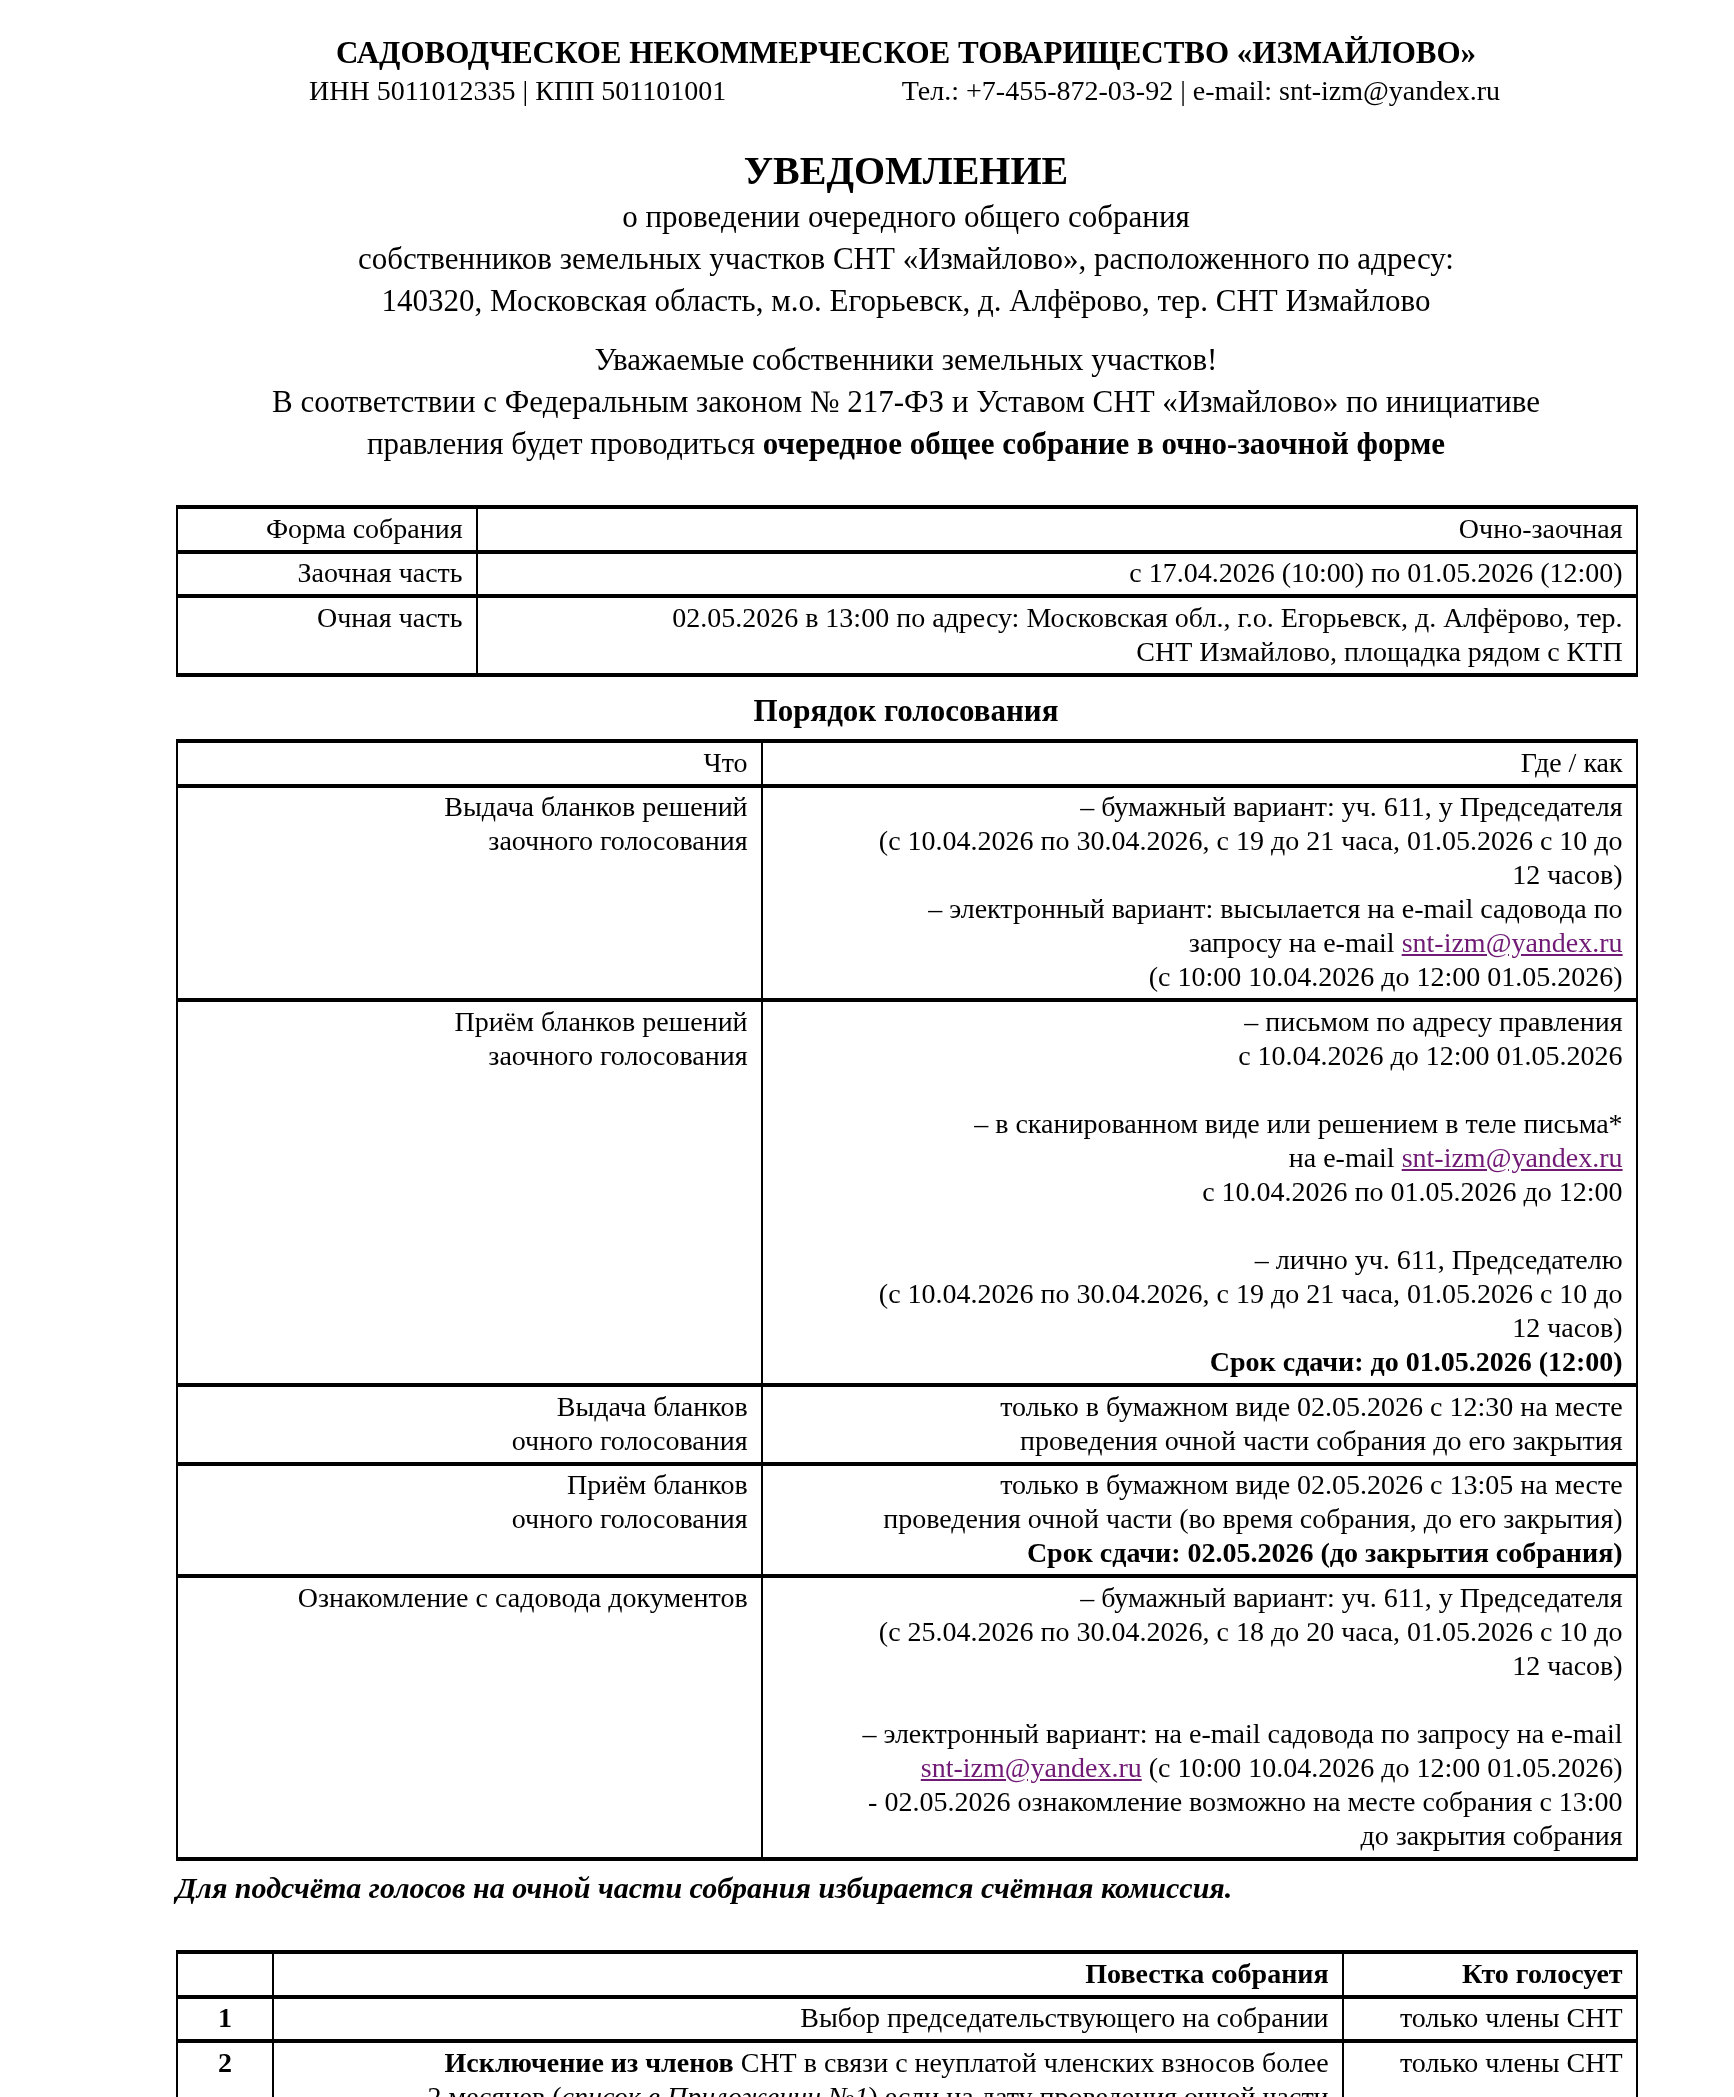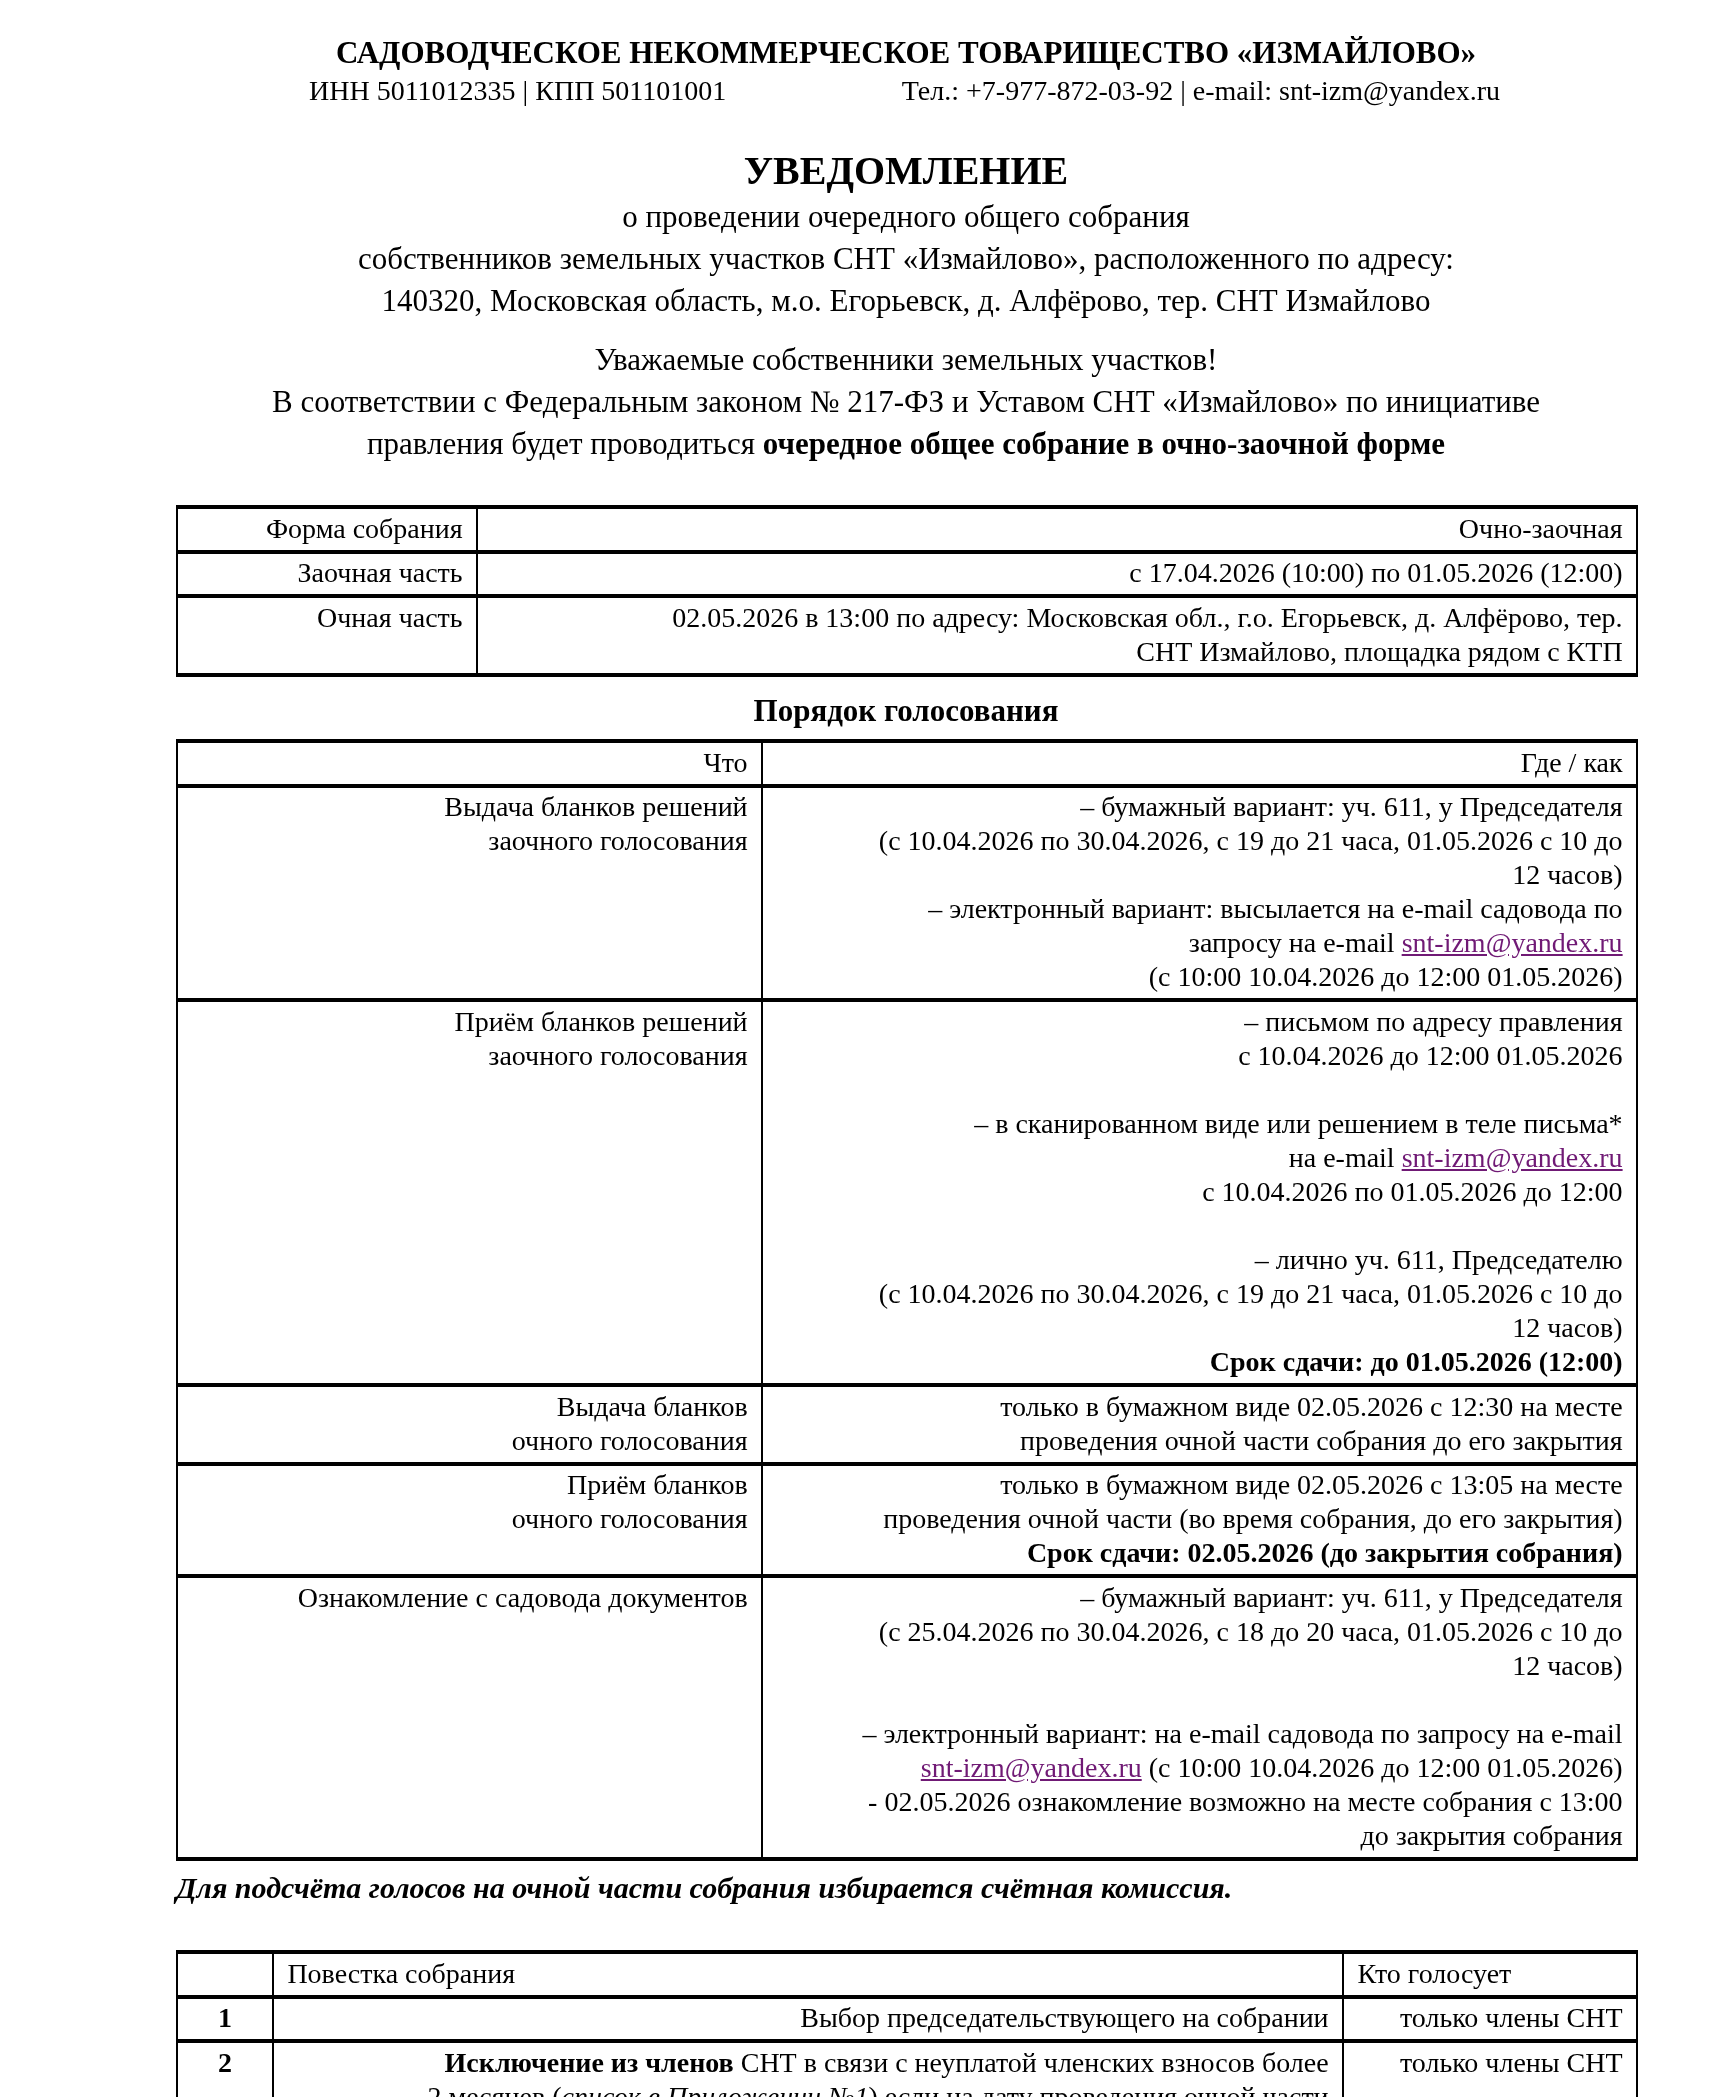--- a/index.html
+++ b/index.html
@@ -28,33 +28,33 @@
   .meeting-table{position:absolute;left:176px;top:505px;width:1460px;}
   .voting-table{position:absolute;left:176px;top:739px;width:1460px;}
   .voting-table .hdr td{font-weight:normal;}
   .proc-heading{position:absolute;left:176px;right:98px;top:691px;text-align:center;
                 font-weight:bold;font-size:31px;line-height:40px;}
 
   .counting-note{position:absolute;left:176px;top:1868px;font-size:30px;line-height:39px;
                  font-weight:bold;font-style:italic;white-space:nowrap;}
 
   .agenda-table{position:absolute;left:176px;top:1950px;width:1460px;}
-  .agenda-table .hdr td{font-weight:normal;text-align:left;}
+  .agenda-table .hdr td{font-weight:bold;text-align:right;}
   .agenda-table td.num{font-weight:bold;text-align:center;padding-left:3.4px;padding-right:3.4px;}
 </style>
 </head>
 <body>
 
 <div class="page">
 
   <div class="letterhead">
     <div class="org-name">САДОВОДЧЕСКОЕ НЕКОММЕРЧЕСКОЕ ТОВАРИЩЕСТВО «ИЗМАЙЛОВО»</div>
     <div class="lh-row">
       <span>ИНН 5011012335 | КПП 501101001</span>
-      <span>Тел.: +7-977-872-03-92 | e-mail: snt-izm@yandex.ru</span>
+      <span>Тел.: +7-455-872-03-92 | e-mail: snt-izm@yandex.ru</span>
     </div>
   </div>
 
   <div class="title-block">
     <div class="doc-title">УВЕДОМЛЕНИЕ</div>
     <div class="subtitle">о проведении очередного общего собрания</div>
     <div class="subtitle">собственников земельных участков СНТ «Измайлово», расположенного по адресу:</div>
     <div class="subtitle">140320, Московская область, м.о. Егорьевск, д. Алфёрово, тер. СНТ Измайлово</div>
   </div>
 

